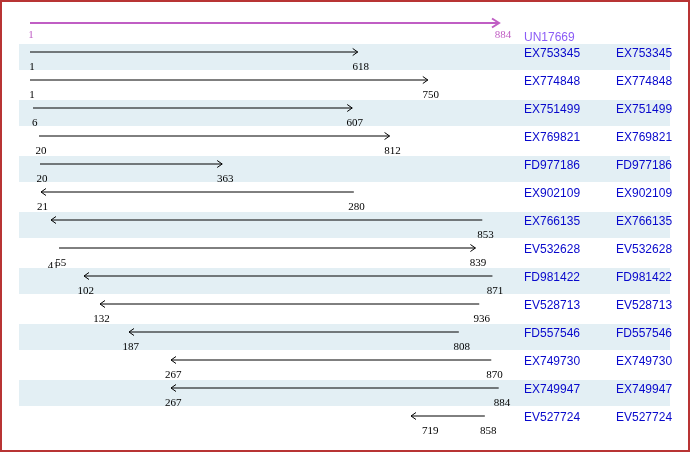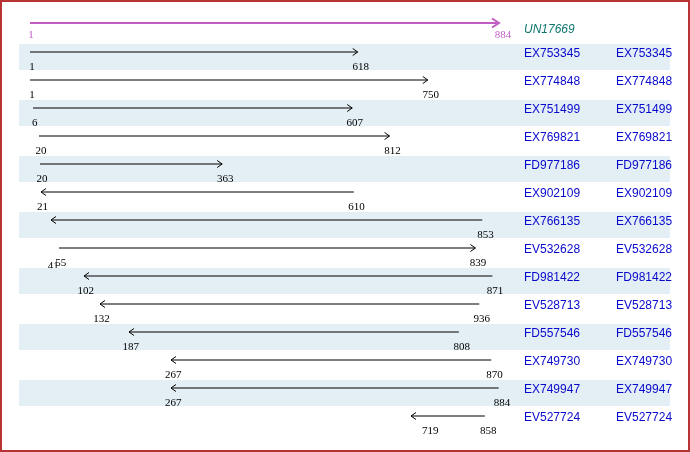--- a/index.html
+++ b/index.html
@@ -48,21 +48,21 @@
 </head>
 <body>
 
 <div class="screen" id="screen" style="border-color: rgb(184, 52, 52); background: rgb(255, 255, 255);">
     <div>
       <svg width="472.99999999999994" height="16" class="arrow-svg" style="left: 26px; top: 12.5px;">
         <path d="M 2 8 L 470.99999999999994 8 M 463.99999999999994 3.5 L 470.99999999999994 8 L 463.99999999999994 12.5" fill="none" stroke="#c05ec4" stroke-width="2"></path>
       </svg>
       <div class="hdr-num" style="left: 29px; top: 27px; color: rgb(192, 94, 196);">1</div>
       <div class="hdr-num" style="left: 501px; top: 27px; color: rgb(192, 94, 196);">884</div>
-      <div class="contig-label" style="left: 522px; top: 20px; color: #0f766e; font-style: italic;">UN17669</div>
+      <div class="contig-label" style="left: 522px; top: 28px; color: #8b5cf6;">UN17669</div>
     </div>
     <div>
       <div class="stripe" style="top: 42px; background: rgb(227, 239, 244);"></div>
       <svg width="331.71574178935447" height="16" class="arrow-svg" style="left: 26px; top: 41.5px;">
         <path d="M 2 8 L 329.71574178935447 8 M 324.71574178935447 4.5 L 329.71574178935447 8 L 324.71574178935447 11.5" fill="none" stroke="#000000" stroke-width="1"></path>
       </svg>
       <div class="num" style="left: 30px; top: 59px;">1</div>
       <div class="num" style="left: 358.716px; top: 59px;">618</div>
       <span class="acc" style="left: 522px; top: 44px; color: rgb(8, 8, 204);">EX753345</span>
       <span class="acc" style="left: 614px; top: 44px; color: rgb(8, 8, 204);">EX753345</span>
@@ -103,21 +103,21 @@
       <div class="num" style="left: 40.0917px; top: 171px;">20</div>
       <div class="num" style="left: 223.274px; top: 171px;">363</div>
       <span class="acc" style="left: 522px; top: 156px; color: rgb(8, 8, 204);">FD977186</span>
       <span class="acc" style="left: 614px; top: 156px; color: rgb(8, 8, 204);">FD977186</span>
     </div>
     <div>
       <svg width="316.8437146092865" height="16" class="arrow-svg" style="left: 36.6229px; top: 181.5px;">
         <path d="M 2 8 L 314.8437146092865 8 M 7 4.5 L 2 8 L 7 11.5" fill="none" stroke="#000000" stroke-width="1"></path>
       </svg>
       <div class="num" style="left: 40.6229px; top: 199px;">21</div>
-      <div class="num" style="left: 354.467px; top: 199px;">610</div>
+      <div class="num" style="left: 354.467px; top: 199px;">280</div>
       <span class="acc" style="left: 522px; top: 184px; color: rgb(8, 8, 204);">EX902109</span>
       <span class="acc" style="left: 614px; top: 184px; color: rgb(8, 8, 204);">EX902109</span>
     </div>
     <div>
       <div class="stripe" style="top: 210px; background: rgb(227, 239, 244);"></div>
       <svg width="435.28878822197055" height="16" class="arrow-svg" style="left: 47.2458px; top: 209.5px;">
         <path d="M 2 8 L 433.28878822197055 8 M 7 4.5 L 2 8 L 7 11.5" fill="none" stroke="#000000" stroke-width="1"></path>
       </svg>
       <div class="num" style="left: 51.2458px; top: 227px; margin-top: 31px;">41</div>
       <div class="num" style="left: 483.535px; top: 227px;">853</div>

